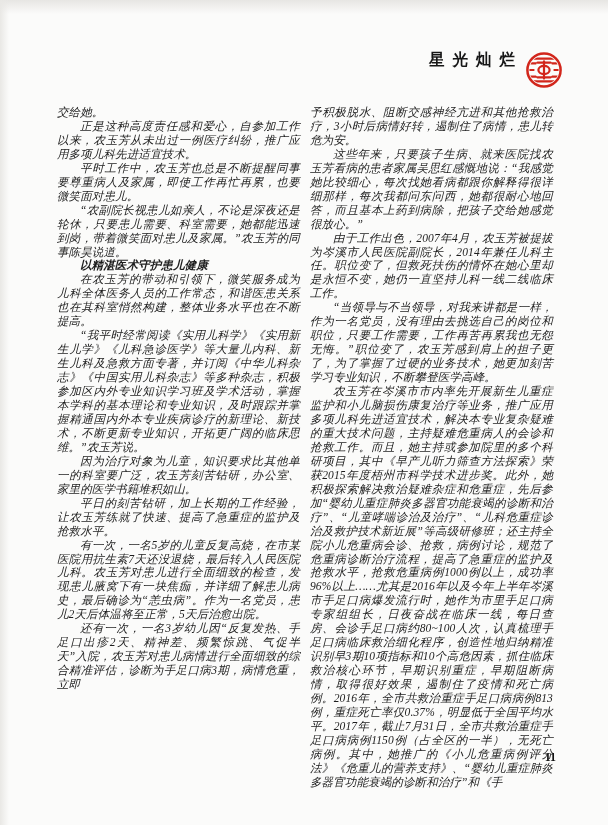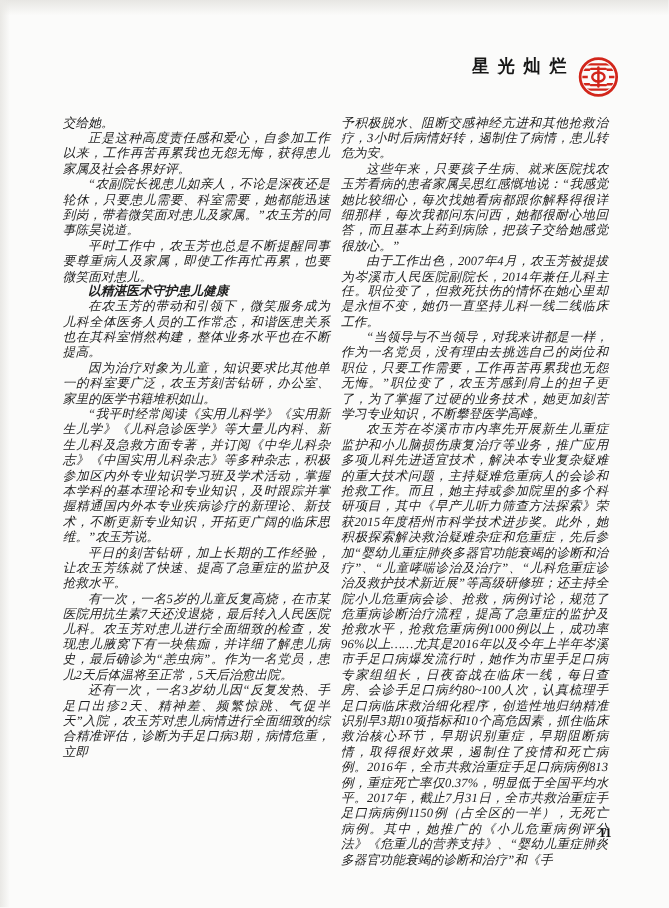--- a/index.html
+++ b/index.html
@@ -79,27 +79,27 @@
         <line x1="20" y1="11.4" x2="20" y2="28.6"></line>
         <ellipse cx="20" cy="20" rx="5.6" ry="4.1"></ellipse>
       </g>
     </svg>
   </span>
 </div>
 
 <div class="columns">
   <div class="col">
       <p class="para">交给她。</p>
-      <p class="para indent">正是这种高度责任感和爱心，自参加工作以来，工作再苦再累我也无怨无悔，获得患儿家属及社会各界好评。</p>
+      <p class="para indent">正是这种高度责任感和爱心，自参加工作以来，农玉芳从未出过一例医疗纠纷，推广应用多项儿科先进适宜技术。</p>
+      <p class="para indent">平时工作中，农玉芳也总是不断提醒同事要尊重病人及家属，即使工作再忙再累，也要微笑面对患儿。</p>
       <p class="para indent">“农副院长视患儿如亲人，不论是深夜还是轮休，只要患儿需要、科室需要，她都能迅速到岗，带着微笑面对患儿及家属。”农玉芳的同事陈昊说道。</p>
-      <p class="para indent">平时工作中，农玉芳也总是不断提醒同事要尊重病人及家属，即使工作再忙再累，也要微笑面对患儿。</p>
       <p class="para indent subhead">以精湛医术守护患儿健康</p>
       <p class="para indent">在农玉芳的带动和引领下，微笑服务成为儿科全体医务人员的工作常态，和谐医患关系也在其科室悄然构建，整体业务水平也在不断提高。</p>
+      <p class="para indent">“我平时经常阅读《实用儿科学》《实用新生儿学》《儿科急诊医学》等大量儿内科、新生儿科及急救方面专著，并订阅《中华儿科杂志》《中国实用儿科杂志》等多种杂志，积极参加区内外专业知识学习班及学术活动，掌握本学科的基本理论和专业知识，及时跟踪并掌握精通国内外本专业疾病诊疗的新理论、新技术，不断更新专业知识，开拓更广阔的临床思维。”农玉芳说。</p>
       <p class="para indent">因为治疗对象为儿童，知识要求比其他单一的科室要广泛，农玉芳刻苦钻研，办公室、家里的医学书籍堆积如山。</p>
-      <p class="para indent">“我平时经常阅读《实用儿科学》《实用新生儿学》《儿科急诊医学》等大量儿内科、新生儿科及急救方面专著，并订阅《中华儿科杂志》《中国实用儿科杂志》等多种杂志，积极参加区内外专业知识学习班及学术活动，掌握本学科的基本理论和专业知识，及时跟踪并掌握精通国内外本专业疾病诊疗的新理论、新技术，不断更新专业知识，开拓更广阔的临床思维。”农玉芳说。</p>
       <p class="para indent">平日的刻苦钻研，加上长期的工作经验，让农玉芳练就了快速、提高了急重症的监护及抢救水平。</p>
       <p class="para indent">有一次，一名5岁的儿童反复高烧，在市某医院用抗生素7天还没退烧，最后转入人民医院儿科。农玉芳对患儿进行全面细致的检查，发现患儿腋窝下有一块焦痂，并详细了解患儿病史，最后确诊为“恙虫病”。作为一名党员，患儿2天后体温将至正常，5天后治愈出院。</p>
       <p class="para indent">还有一次，一名3岁幼儿因“反复发热、手足口出疹2天、精神差、频繁惊跳、气促半天”入院，农玉芳对患儿病情进行全面细致的综合精准评估，诊断为手足口病3期，病情危重，立即</p>
     </div>
   <div class="col">
       <p class="para">予积极脱水、阻断交感神经亢进和其他抢救治疗，3小时后病情好转，遏制住了病情，患儿转危为安。</p>
       <p class="para indent">这些年来，只要孩子生病、就来医院找农玉芳看病的患者家属吴思红感慨地说：“我感觉她比较细心，每次找她看病都跟你解释得很详细那样，每次我都问东问西，她都很耐心地回答，而且基本上药到病除，把孩子交给她感觉很放心。”</p>
       <p class="para indent">由于工作出色，2007年4月，农玉芳被提拔为岑溪市人民医院副院长，2014年兼任儿科主任。职位变了，但救死扶伤的情怀在她心里却是永恒不变，她仍一直坚持儿科一线二线临床工作。</p>
       <p class="para indent">“当领导与不当领导，对我来讲都是一样，作为一名党员，没有理由去挑选自己的岗位和职位，只要工作需要，工作再苦再累我也无怨无悔。”职位变了，农玉芳感到肩上的担子更了，为了掌握了过硬的业务技术，她更加刻苦学习专业知识，不断攀登医学高峰。</p>
       <p class="para indent">农玉芳在岑溪市市内率先开展新生儿重症监护和小儿脑损伤康复治疗等业务，推广应用多项儿科先进适宜技术，解决本专业复杂疑难的重大技术问题，主持疑难危重病人的会诊和抢救工作。而且，她主持或参加院里的多个科研项目，其中《早产儿听力筛查方法探索》荣获2015年度梧州市科学技术进步奖。此外，她积极探索解决救治疑难杂症和危重症，先后参加“婴幼儿重症肺炎多器官功能衰竭的诊断和治疗”、“儿童哮喘诊治及治疗”、“儿科危重症诊治及救护技术新近展”等高级研修班；还主持全院小儿危重病会诊、抢救，病例讨论，规范了危重病诊断治疗流程，提高了急重症的监护及抢救水平，抢救危重病例1000例以上，成功率96%以上……尤其是2016年以及今年上半年岑溪市手足口病爆发流行时，她作为市里手足口病专家组组长，日夜奋战在临床一线，每日查房、会诊手足口病约80~100人次，认真梳理手足口病临床救治细化程序，创造性地归纳精准识别早3期10项指标和10个高危因素，抓住临床救治核心环节，早期识别重症，早期阻断病情，取得很好效果，遏制住了疫情和死亡病例。2016年，全市共救治重症手足口病病例813例，重症死亡率仅0.37%，明显低于全国平均水平。2017年，截止7月31日，全市共救治重症手足口病病例1150例（占全区的一半），无死亡病例。其中，她推广的《小儿危重病例评分法》《危重儿的营养支持》、“婴幼儿重症肺炎多器官功能衰竭的诊断和治疗”和《手</p>

